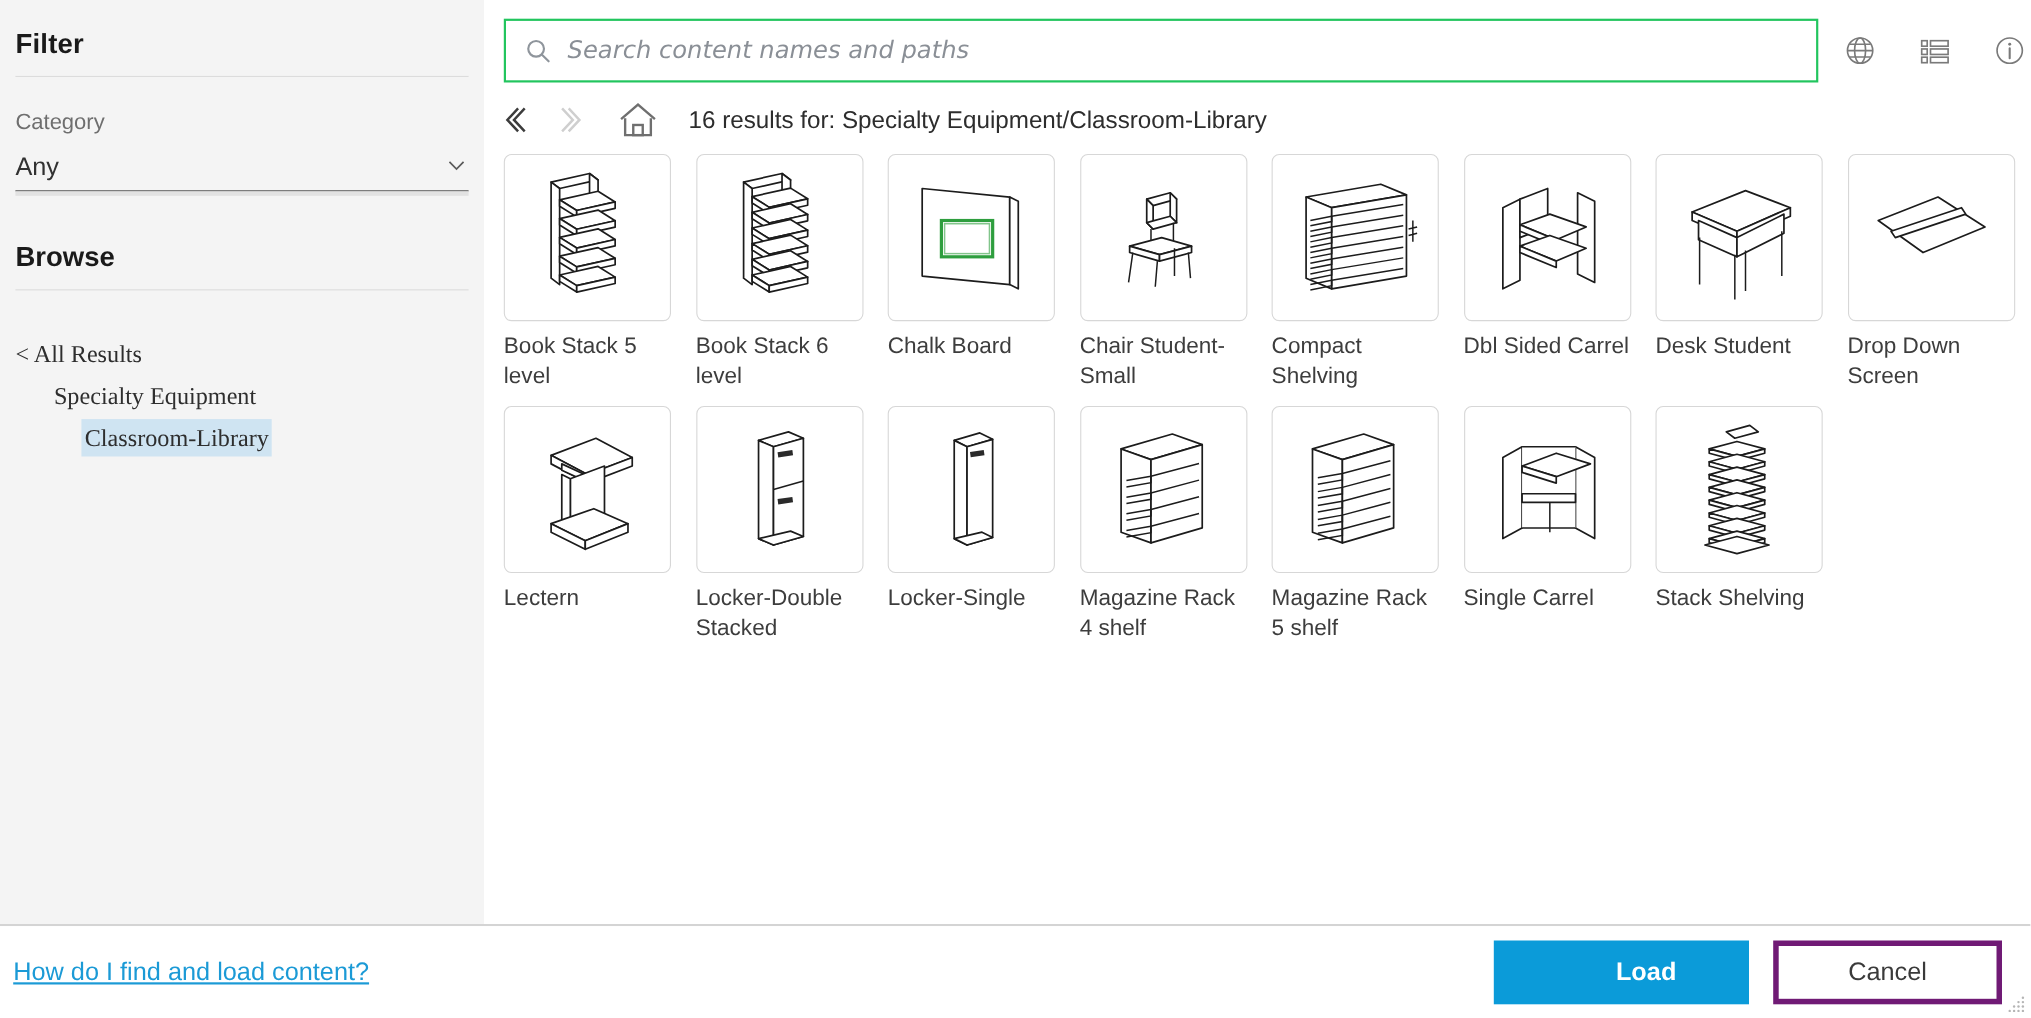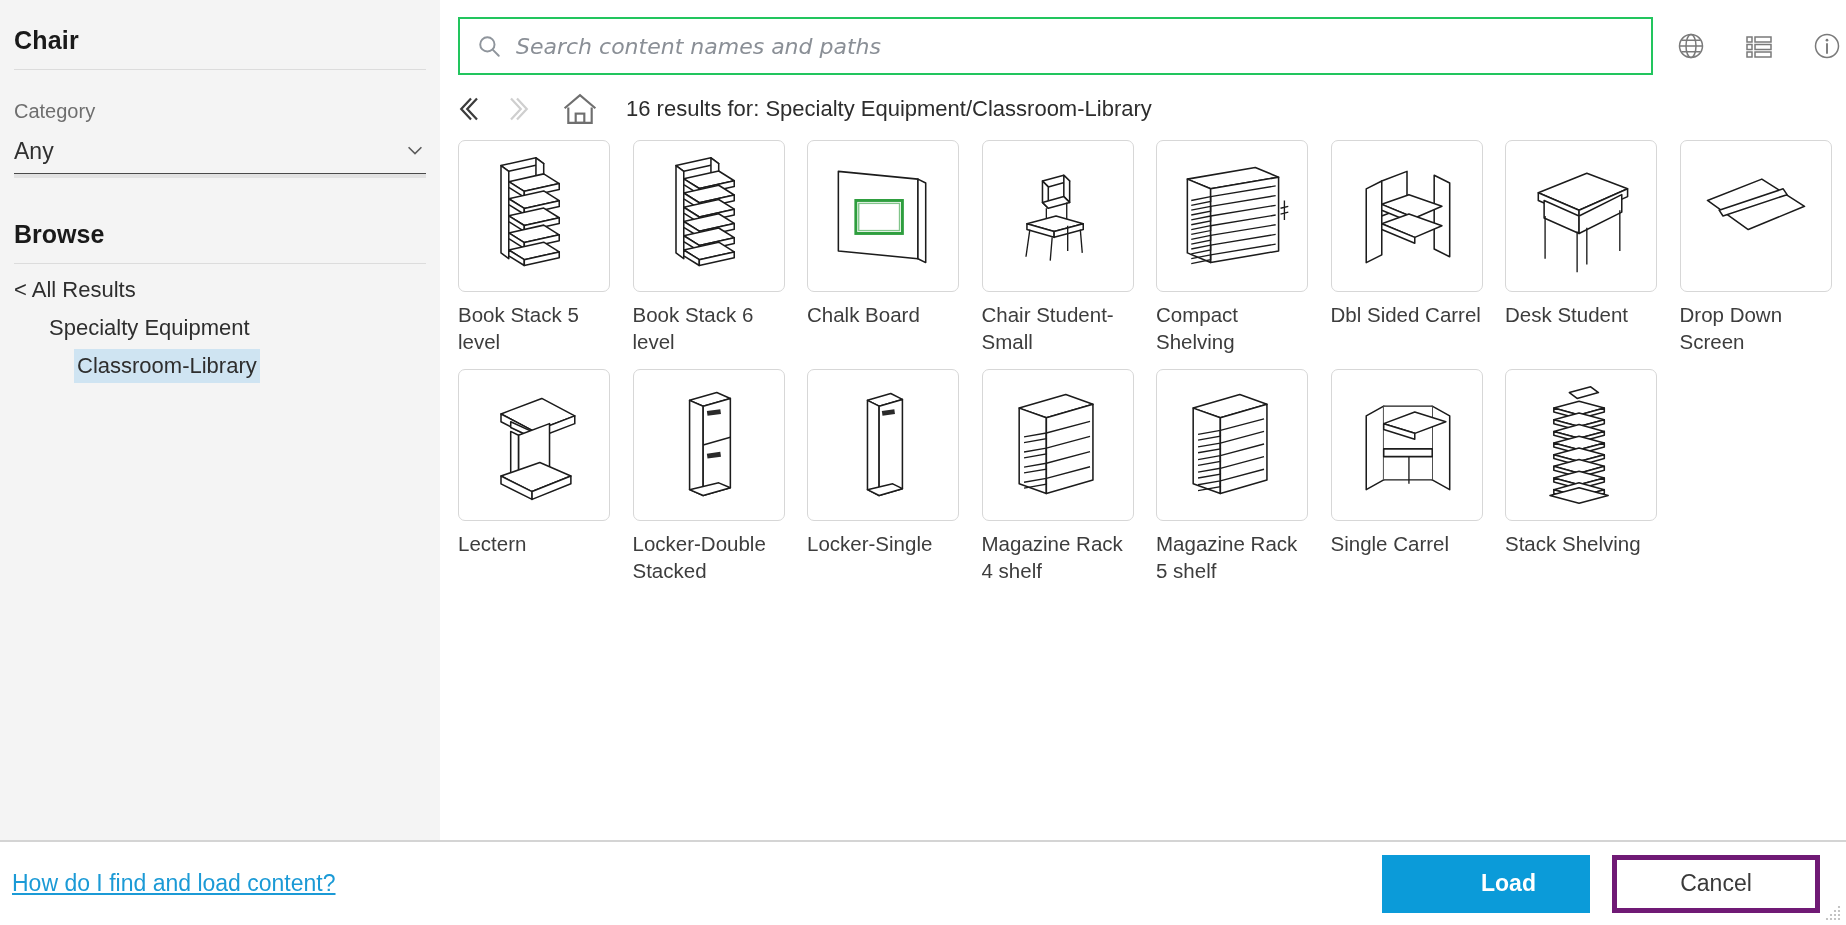--- a/index.html
+++ b/index.html
@@ -33,21 +33,21 @@
   }
   .select-val { font-size: 23px; color: #313131; }
   .chev { width: 22px; height: 22px; margin-bottom: 4px; }
   .select-underline {
     height: 1px; background: #4a4a4a; margin-top: 8px;
   }
   .select-underline-2 { height: 4px; background: #e2e2e2; }
   .browse-title {
     font-size: 25px; color: #1a1a1a; font-weight: 700; margin-top: 42px;
   }
-  .tree { margin-top: 7px; }
+  .tree { margin-top: 39px; font-family: Liberation Serif, serif; }
   .tree-item {
     font-size: 22px; color: #2e2e2e; line-height: 34px;
     padding: 2px 0; white-space: nowrap;
   }
   .tree-l0 { padding-left: 0px; }
   .tree-l1 { padding-left: 35px; }
   .tree-l2 { padding-left: 60px; }
   .tree-sel { background: #cfe4f2; display: inline-block; padding: 0 3px; }
 
   
@@ -126,38 +126,38 @@
   }
   .btn-group {
     margin-left: auto; display: flex; align-items: center; gap: 22px;
     padding-right: 26px;
   }
   .btn {
     height: 58px; display: flex; align-items: center; justify-content: center;
     font-size: 23px; cursor: pointer;
   }
   .btn-load {
-    width: 208px; background: #0b9bd9; color: #fff; font-weight: 700;
+    width: 232px; background: #0b9bd9; color: #fff; font-weight: 700;
     border: none;
     padding-left: 45px;
   }
   .btn-cancel {
     width: 208px; background: #fff; color: #3a3a3a;
     border: 5px solid #701a75;
   }
   #grip { position: absolute; right: 3px; bottom: 2px; width: 20px; height: 20px; }
 </style>
 </head>
 <body>
 
 <div id="app">
 
   <div id="sidebar">
     <div class="side-pad">
-      <div class="side-title">Chair</div>
+      <div class="side-title">Filter</div>
       <div class="side-rule"></div>
 
       <div class="side-label">Category</div>
 
       <div class="select-row">
         <div class="select-val">Any</div>
         <svg class="chev" viewBox="0 0 24 24" fill="none" stroke="#5a5a5a" stroke-width="1.7">
           <path d="M5 9 L12 16 L19 9"></path>
         </svg>
       </div>

